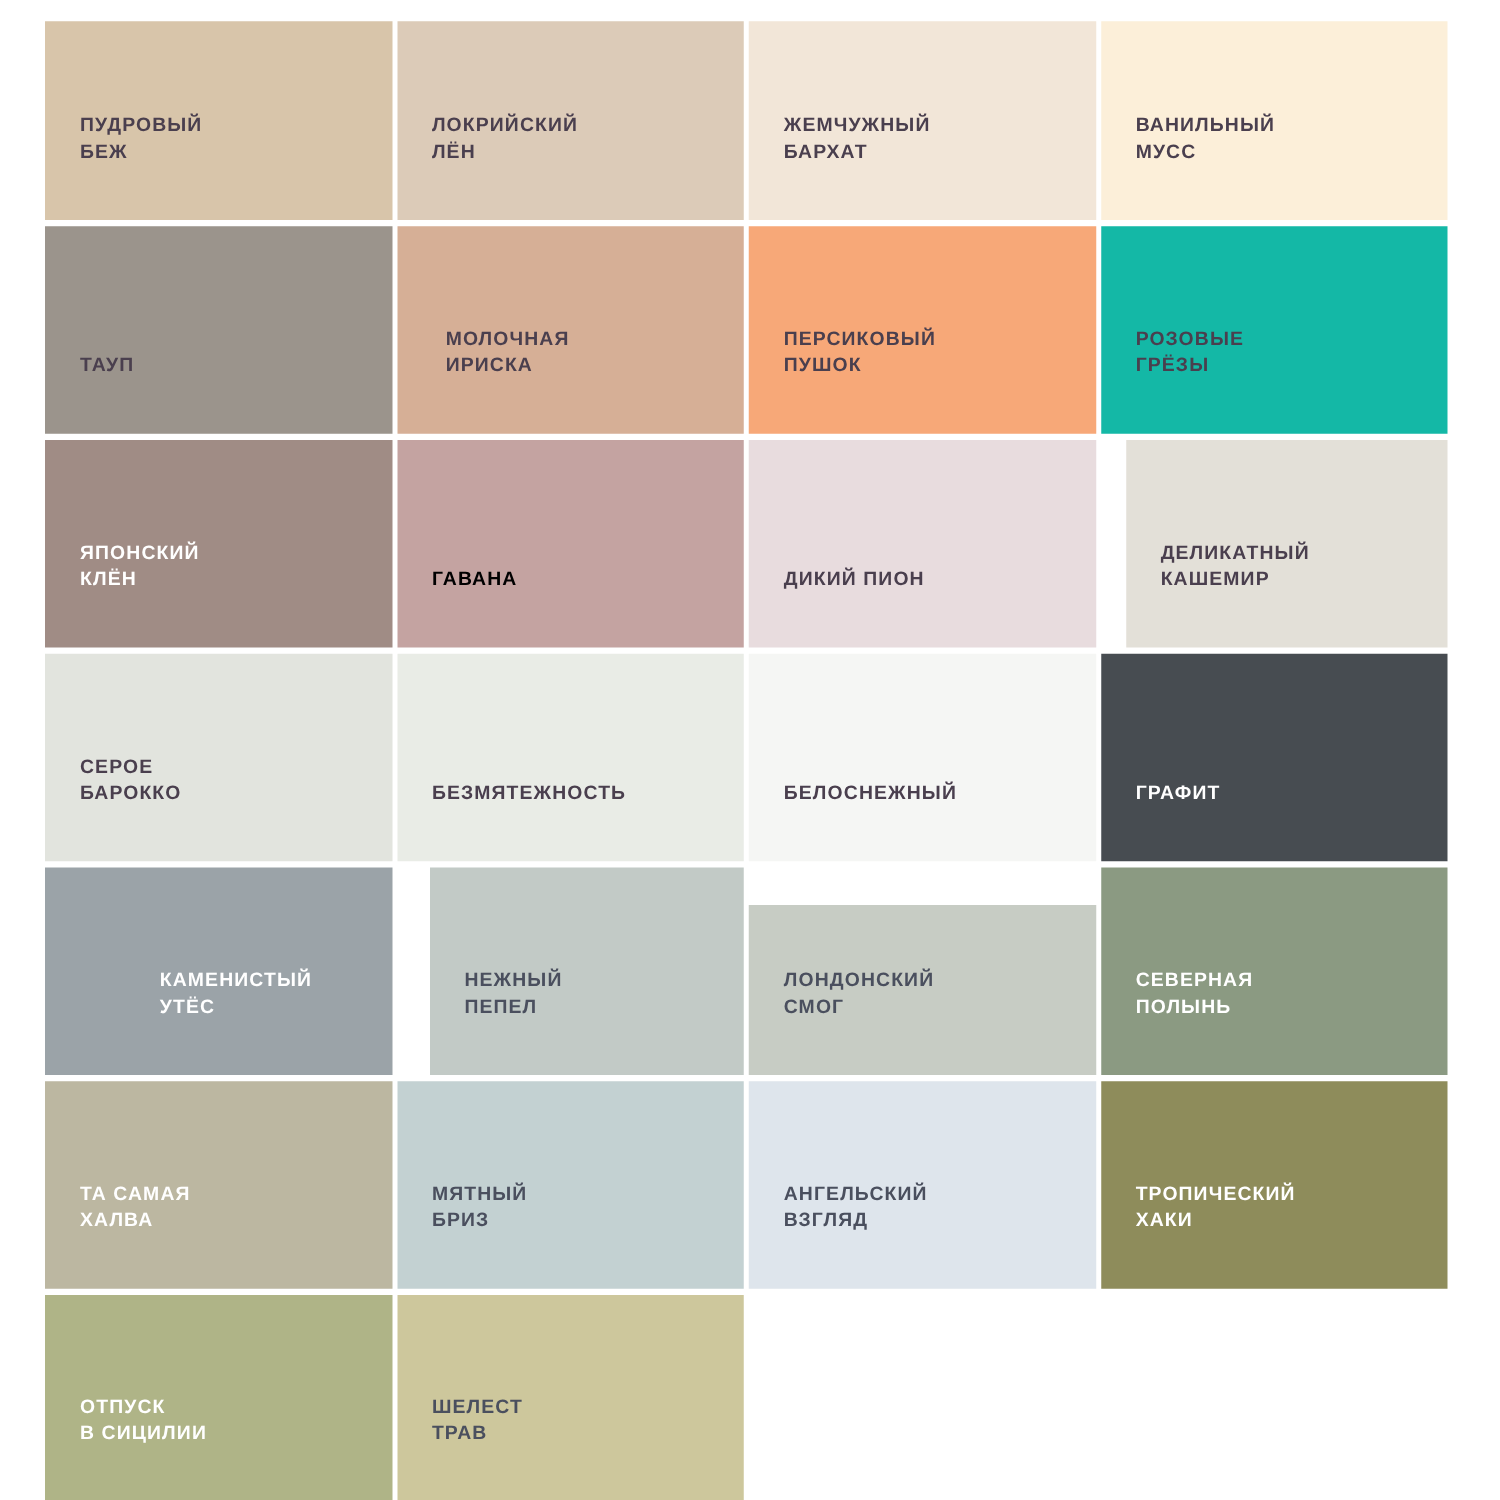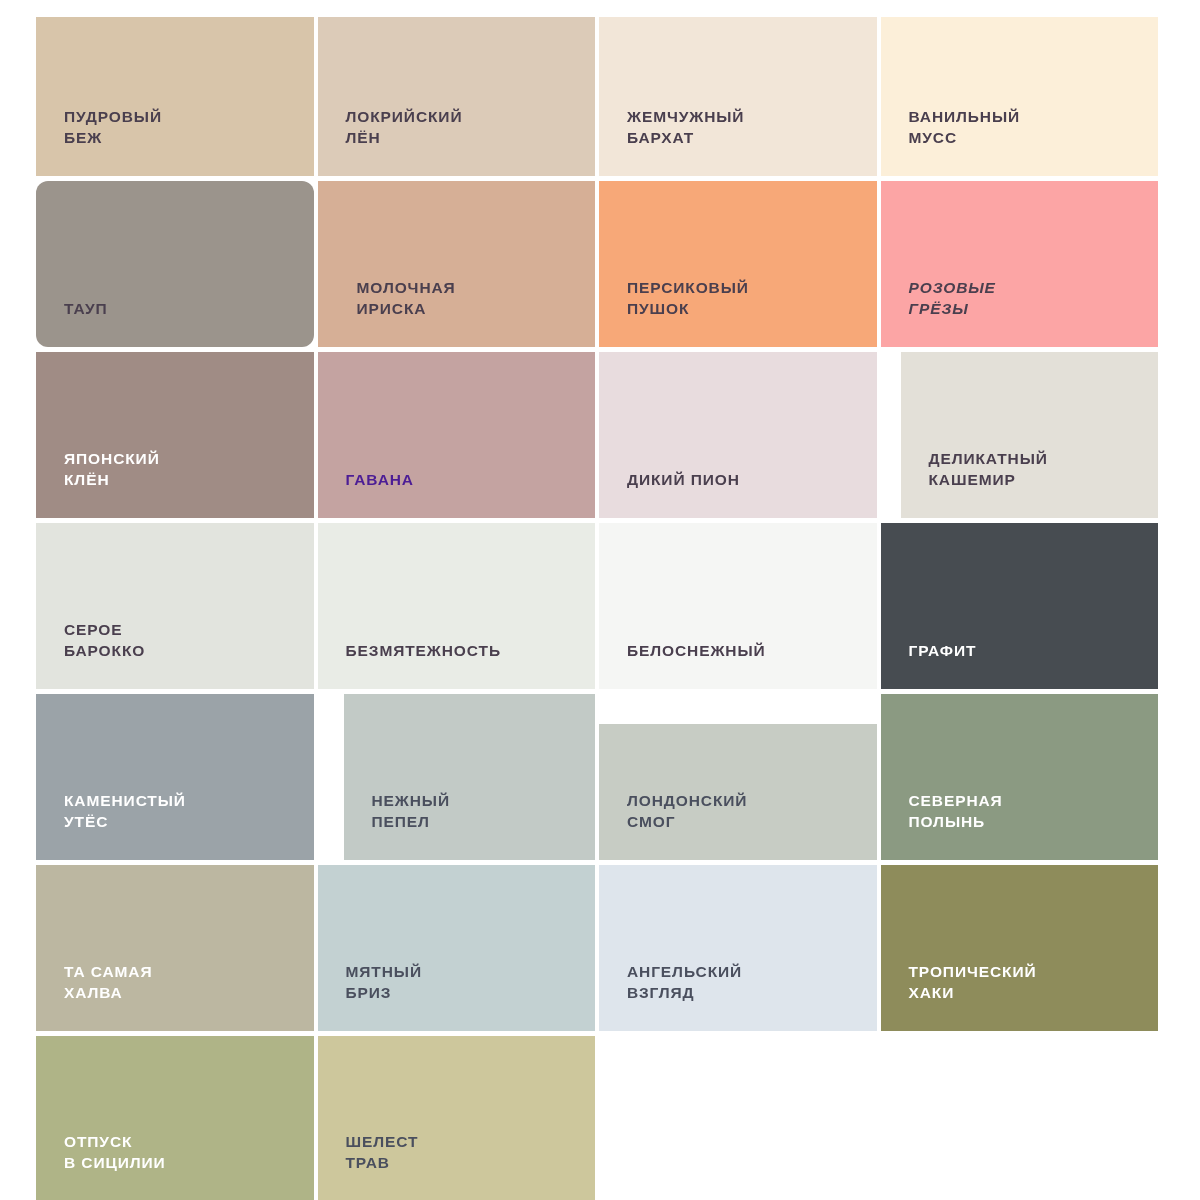--- a/index.html
+++ b/index.html
@@ -33,21 +33,21 @@
       165px;
     column-gap: 4px;
     row-gap: 5px;
   }
 
   .swatch {
     position: relative;
     box-sizing: border-box;
     display: flex;
     align-items: flex-end;
-    padding: 0 0 28px 28px;
+    padding: 0 0 44px 28px;
     overflow: hidden;
   }
 
   .swatch.empty {
     background: transparent;
   }
 
   .swatch-label {
     font-size: 15.5px;
     font-weight: bold;
@@ -73,42 +73,42 @@
   </div>
   <div class="swatch r1" style="background-color: rgb(242, 230, 216);">
     <span class="swatch-label" style="color: rgb(74, 63, 78);">ЖЕМЧУЖНЫЙ
 БАРХАТ</span>
   </div>
   <div class="swatch r1" style="background-color: rgb(252, 239, 217);">
     <span class="swatch-label" style="color: rgb(74, 63, 78);">ВАНИЛЬНЫЙ
 МУСС</span>
   </div>
 
-  <div class="swatch r2" style="background-color: rgb(155, 148, 140); border-radius: 12px;">
+  <div class="swatch r2" style="background-color: rgb(155, 148, 140);">
     <span class="swatch-label" style="color: rgb(74, 63, 78);">ТАУП</span>
   </div>
   <div class="swatch r2" style="background-color: rgb(214, 175, 150);">
     <span class="swatch-label" style="color: rgb(74, 63, 78); margin-left: 11px;">МОЛОЧНАЯ
 ИРИСКА</span>
   </div>
   <div class="swatch r2" style="background-color: rgb(247, 168, 120);">
     <span class="swatch-label" style="color: rgb(74, 63, 78);">ПЕРСИКОВЫЙ
 ПУШОК</span>
   </div>
-  <div class="swatch r2" style="background-color: #fca5a5; font-style: italic;">
+  <div class="swatch r2" style="background-color: #14b8a6;">
     <span class="swatch-label" style="color: rgb(74, 63, 78);">РОЗОВЫЕ
 ГРЁЗЫ</span>
   </div>
 
   <div class="swatch r3" style="background-color: rgb(160, 140, 133);">
     <span class="swatch-label" style="color: rgb(255, 255, 255);">ЯПОНСКИЙ
 КЛЁН</span>
   </div>
   <div class="swatch r3" style="background-color: rgb(196, 163, 161);">
-    <span class="swatch-label" style="color: #4c1d95;">ГАВАНА</span>
+    <span class="swatch-label" style="color: #000000;">ГАВАНА</span>
   </div>
   <div class="swatch r3" style="background-color: rgb(232, 220, 222);">
     <span class="swatch-label" style="color: rgb(74, 63, 78);">ДИКИЙ ПИОН</span>
   </div>
 
   <div class="swatch r4" style="background-color: rgb(227, 224, 216); margin-left: 20px;">
     <span class="swatch-label" style="color: rgb(74, 63, 78);">ДЕЛИКАТНЫЙ
 КАШЕМИР</span>
   </div>
   <div class="swatch r4" style="background-color: rgb(226, 228, 222);">
@@ -118,21 +118,21 @@
   <div class="swatch r4" style="background-color: rgb(233, 236, 230);">
     <span class="swatch-label" style="color: rgb(74, 63, 78);">БЕЗМЯТЕЖНОСТЬ</span>
   </div>
   <div class="swatch r4" style="background-color: rgb(245, 246, 244);">
     <span class="swatch-label" style="color: rgb(74, 63, 78);">БЕЛОСНЕЖНЫЙ</span>
   </div>
 
   <div class="swatch r5" style="background-color: rgb(71, 76, 81);">
     <span class="swatch-label" style="color: rgb(255, 255, 255);">ГРАФИТ</span>
   </div>
-  <div class="swatch r5" style="background-color: rgb(155, 163, 168);">
+  <div class="swatch r5" style="background-color: rgb(155, 163, 168); justify-content: center;">
     <span class="swatch-label" style="color: rgb(255, 255, 255);">КАМЕНИСТЫЙ
 УТЁС</span>
   </div>
   <div class="swatch r5" style="background-color: rgb(194, 202, 198); margin-left: 26px;">
     <span class="swatch-label" style="color: rgb(74, 79, 94);">НЕЖНЫЙ
 ПЕПЕЛ</span>
   </div>
   <div class="swatch r5" style="background-color: rgb(199, 204, 196); margin-top: 30px;">
     <span class="swatch-label" style="color: rgb(74, 79, 94);">ЛОНДОНСКИЙ
 СМОГ</span>

